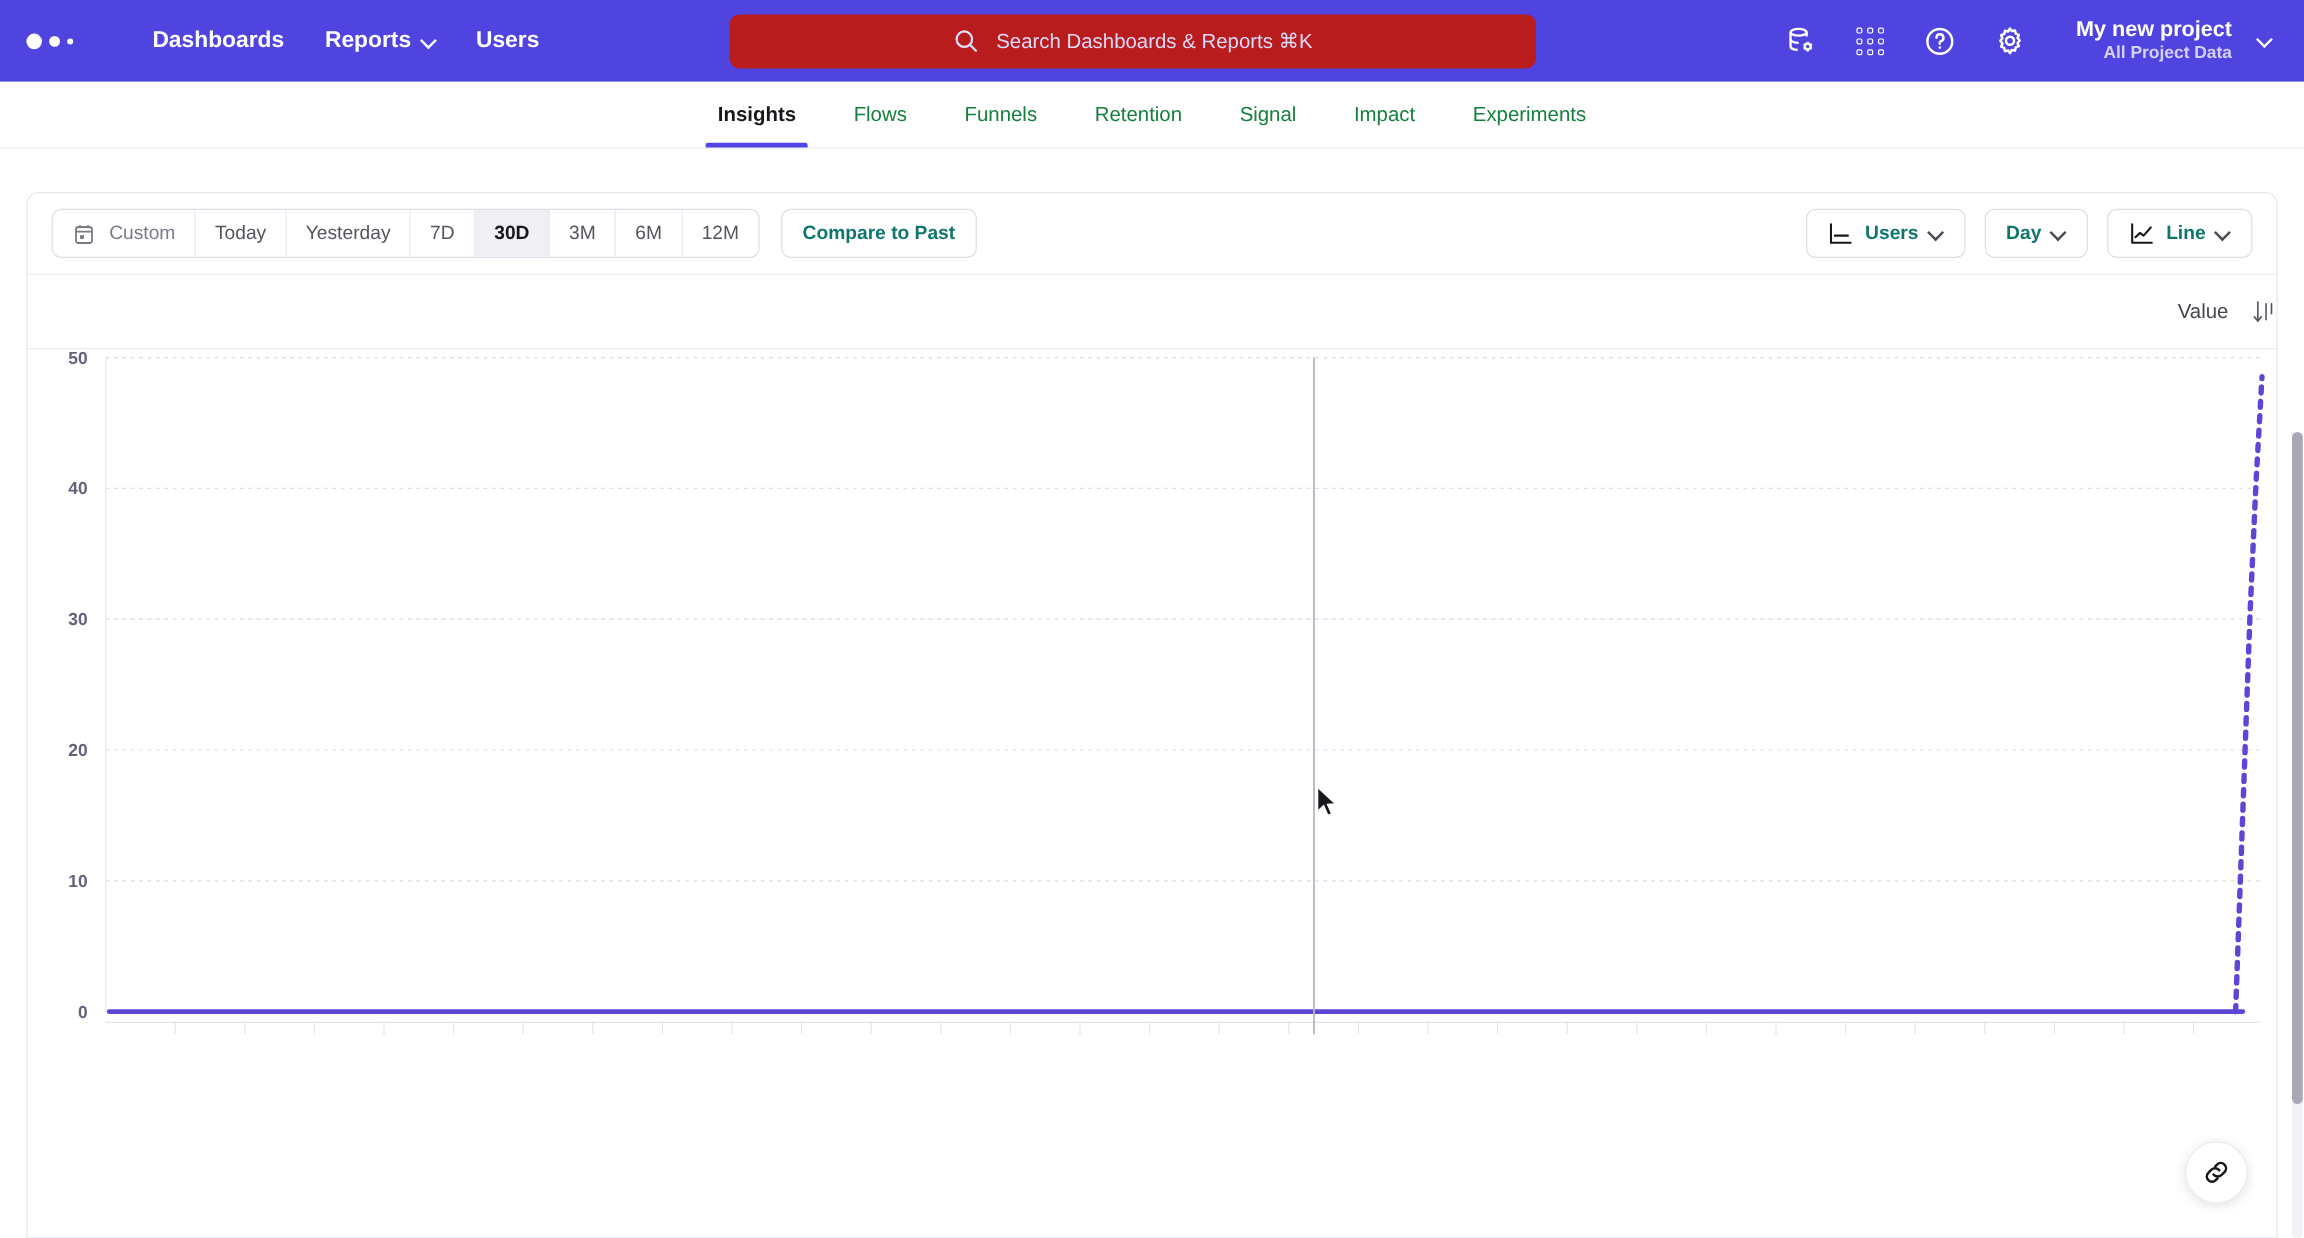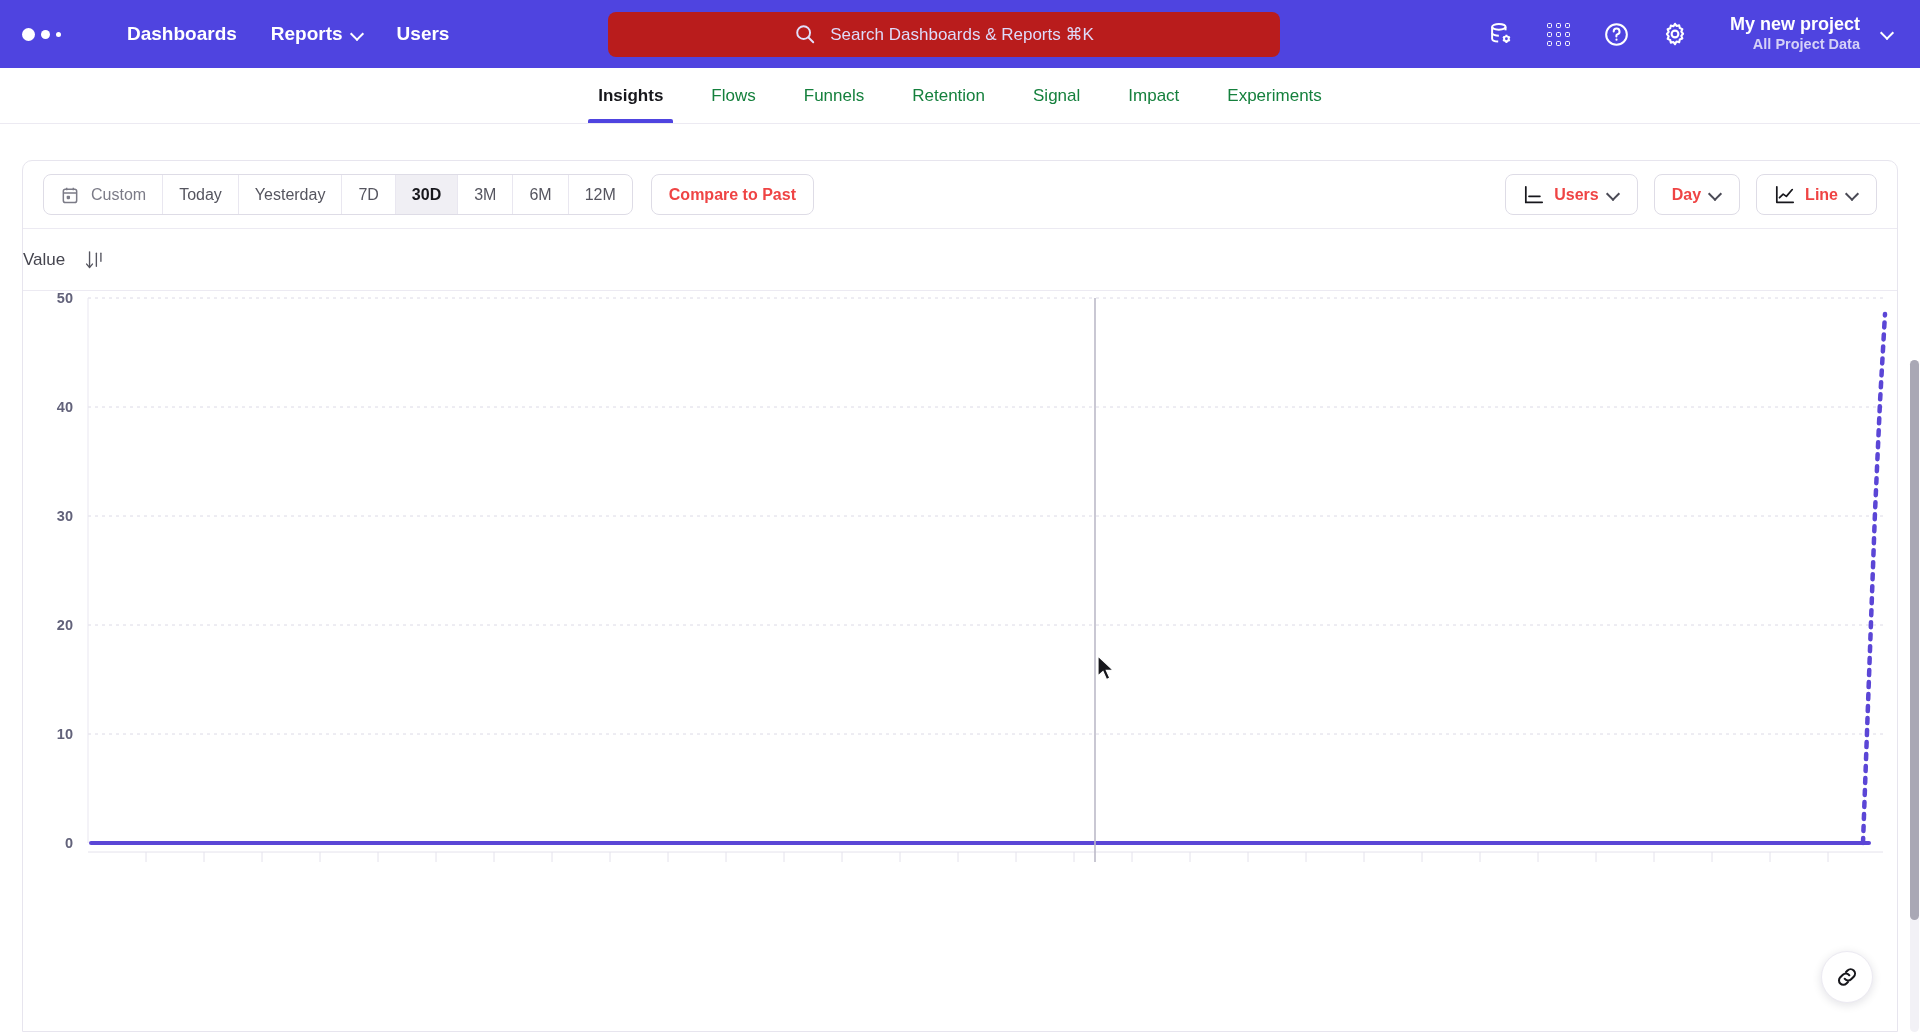--- a/index.html
+++ b/index.html
@@ -97,32 +97,32 @@
     color: #55555f; cursor: pointer; border-right: 1px solid #e9e7f0; white-space: nowrap;
   }
   .seg-item:last-child { border-right: none; }
   .seg-item.sel { background: #f0eff4; color: #17171c; font-weight: bold; }
   .seg-item.custom { color: #7b7b87; gap: 11px; }
   .cal-ico { width: 20px; height: 20px; }
 
   .btn {
     height: 41px; display: flex; align-items: center; gap: 9px; padding: 0 17px;
     border: 1px solid #dedce6; border-radius: 8px; background: #fff;
-    font-size: 16px; color: #ef4444; cursor: pointer; white-space: nowrap;
+    font-size: 16px; color: #0f766e; cursor: pointer; white-space: nowrap;
   }
   .btn.bold { font-weight: bold; }
   .btn .chev { color: #4a4a55; width: 12px; height: 11px; }
   .btn svg { display: block; }
   .tb-right { position: absolute; right: 20px; display: flex; align-items: center; gap: 16px; }
   .ml16 { margin-left: 18px; }
 
   
   .valhdr {
     height: 62px; border-bottom: 1px solid #eceaf2;
-    display: flex; align-items: center; justify-content: flex-start; gap: 20px;
+    display: flex; align-items: center; justify-content: flex-end; gap: 20px;
   }
   .valhdr .lbl { font-size: 17px; color: #45454f; }
   .sort-ico { cursor: pointer; width: 20px; height: 22px; }
 
   
   .chart { position: absolute; left: 0; right: 0; top: 131px; bottom: 0; }
   .chart svg { display: block; }
 
   .link-fab {
     position: absolute; right: 24px; bottom: 28px; width: 52px; height: 52px;

